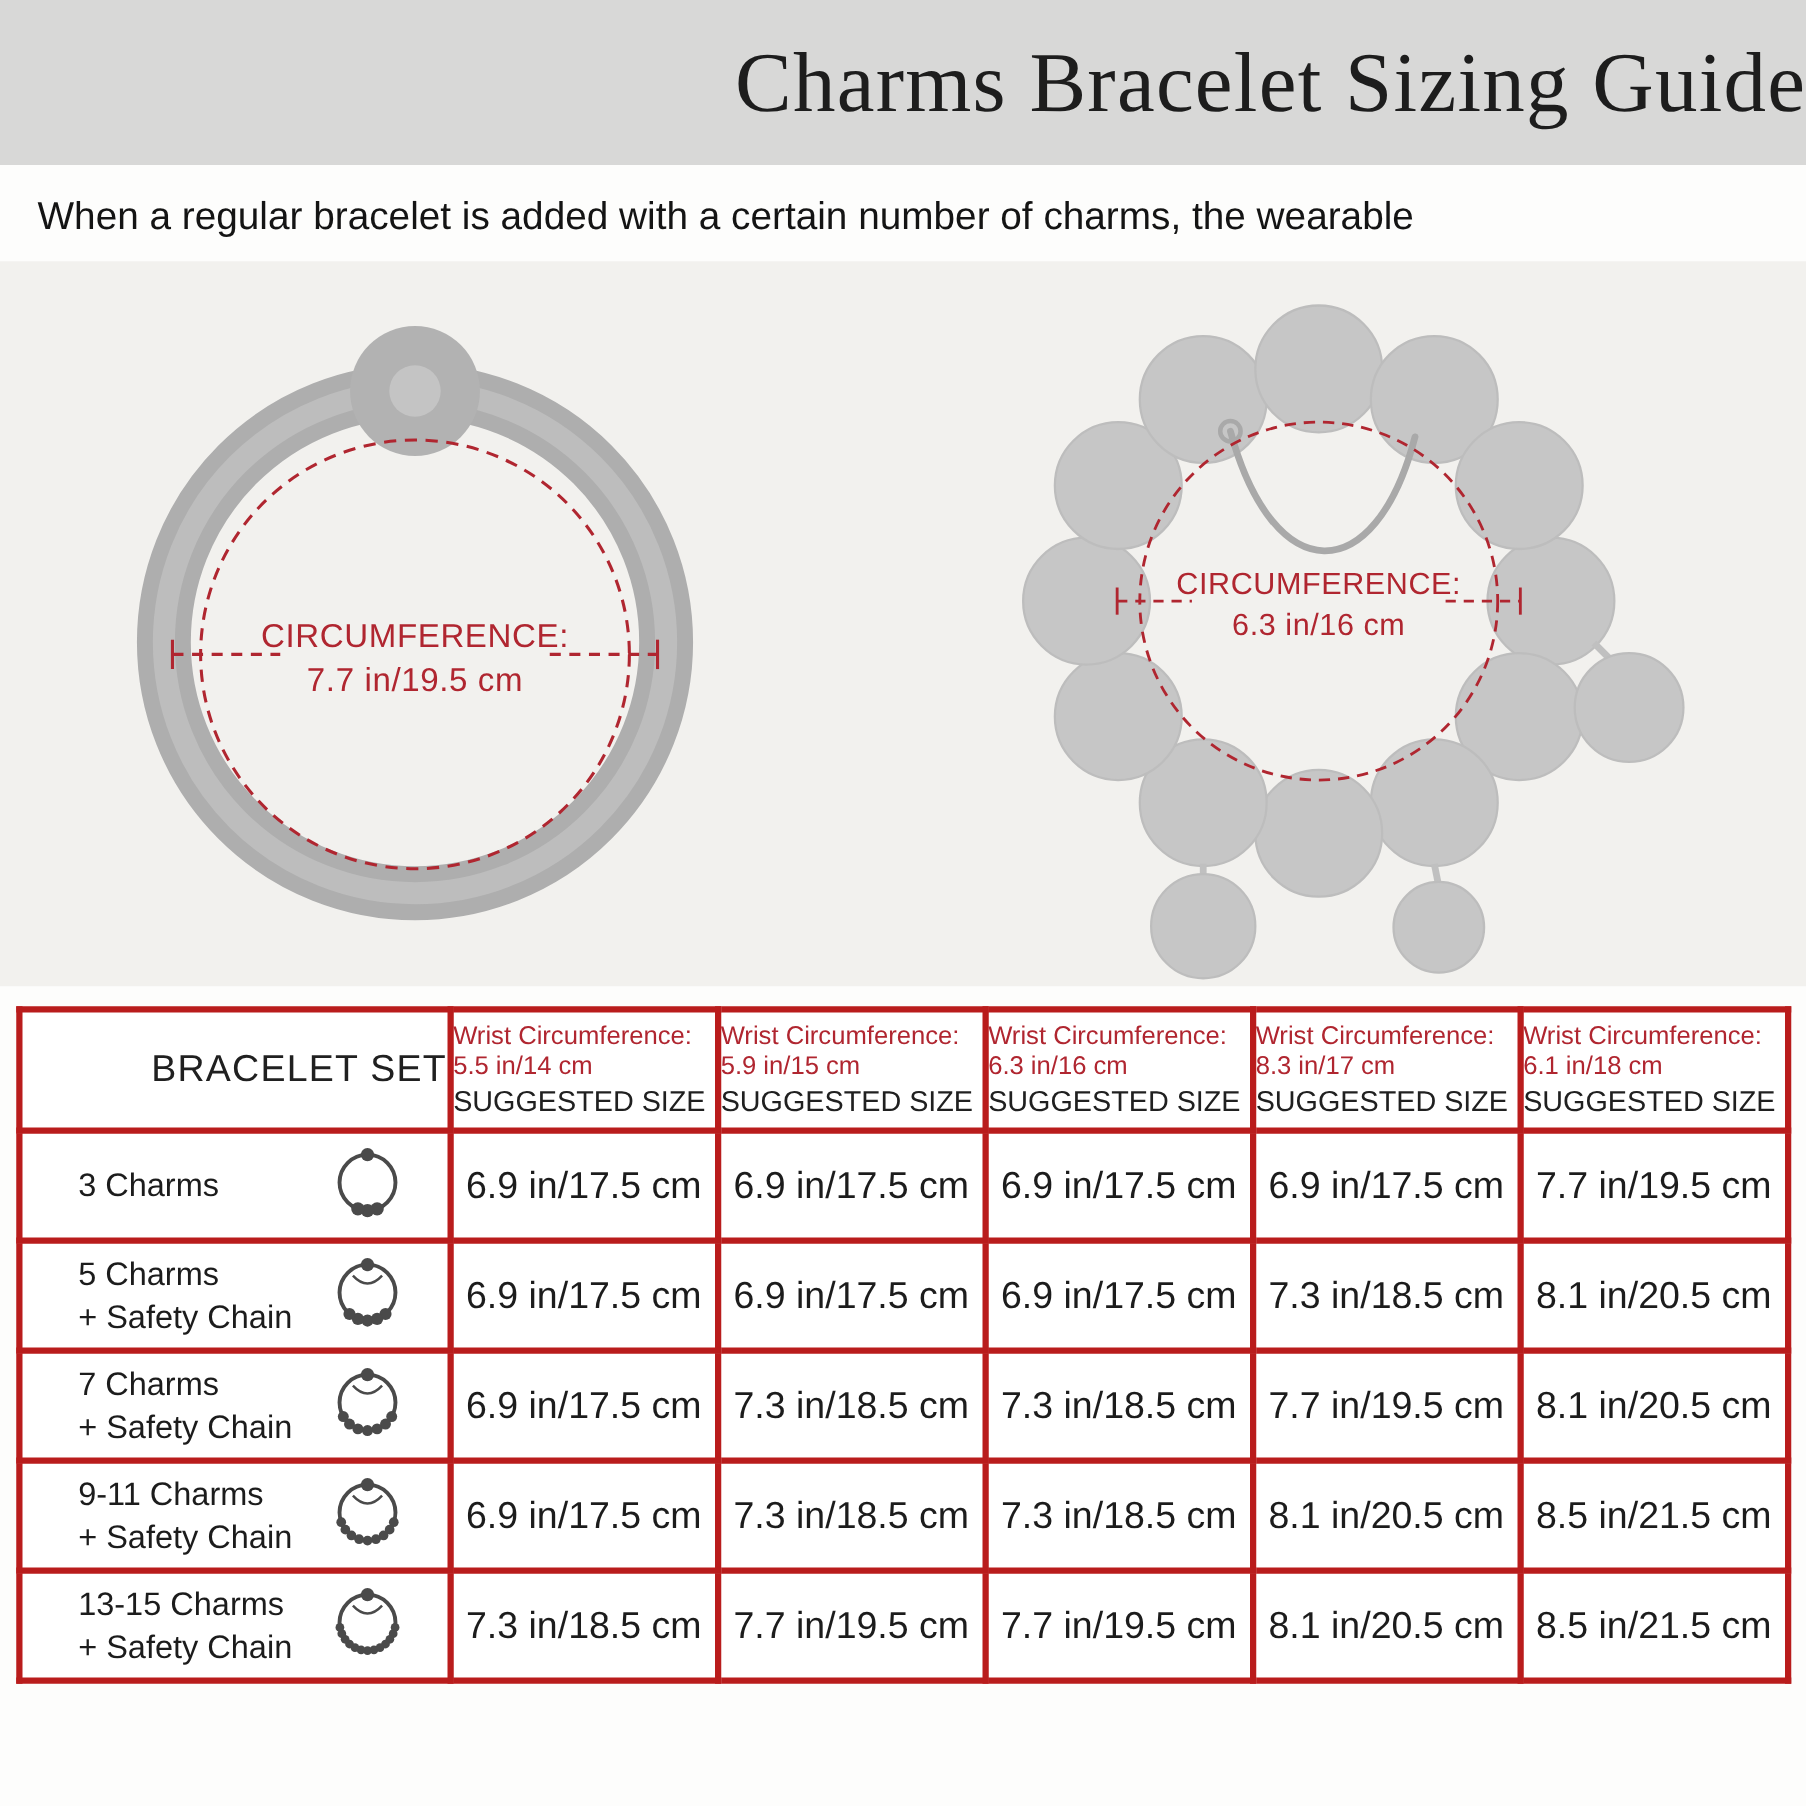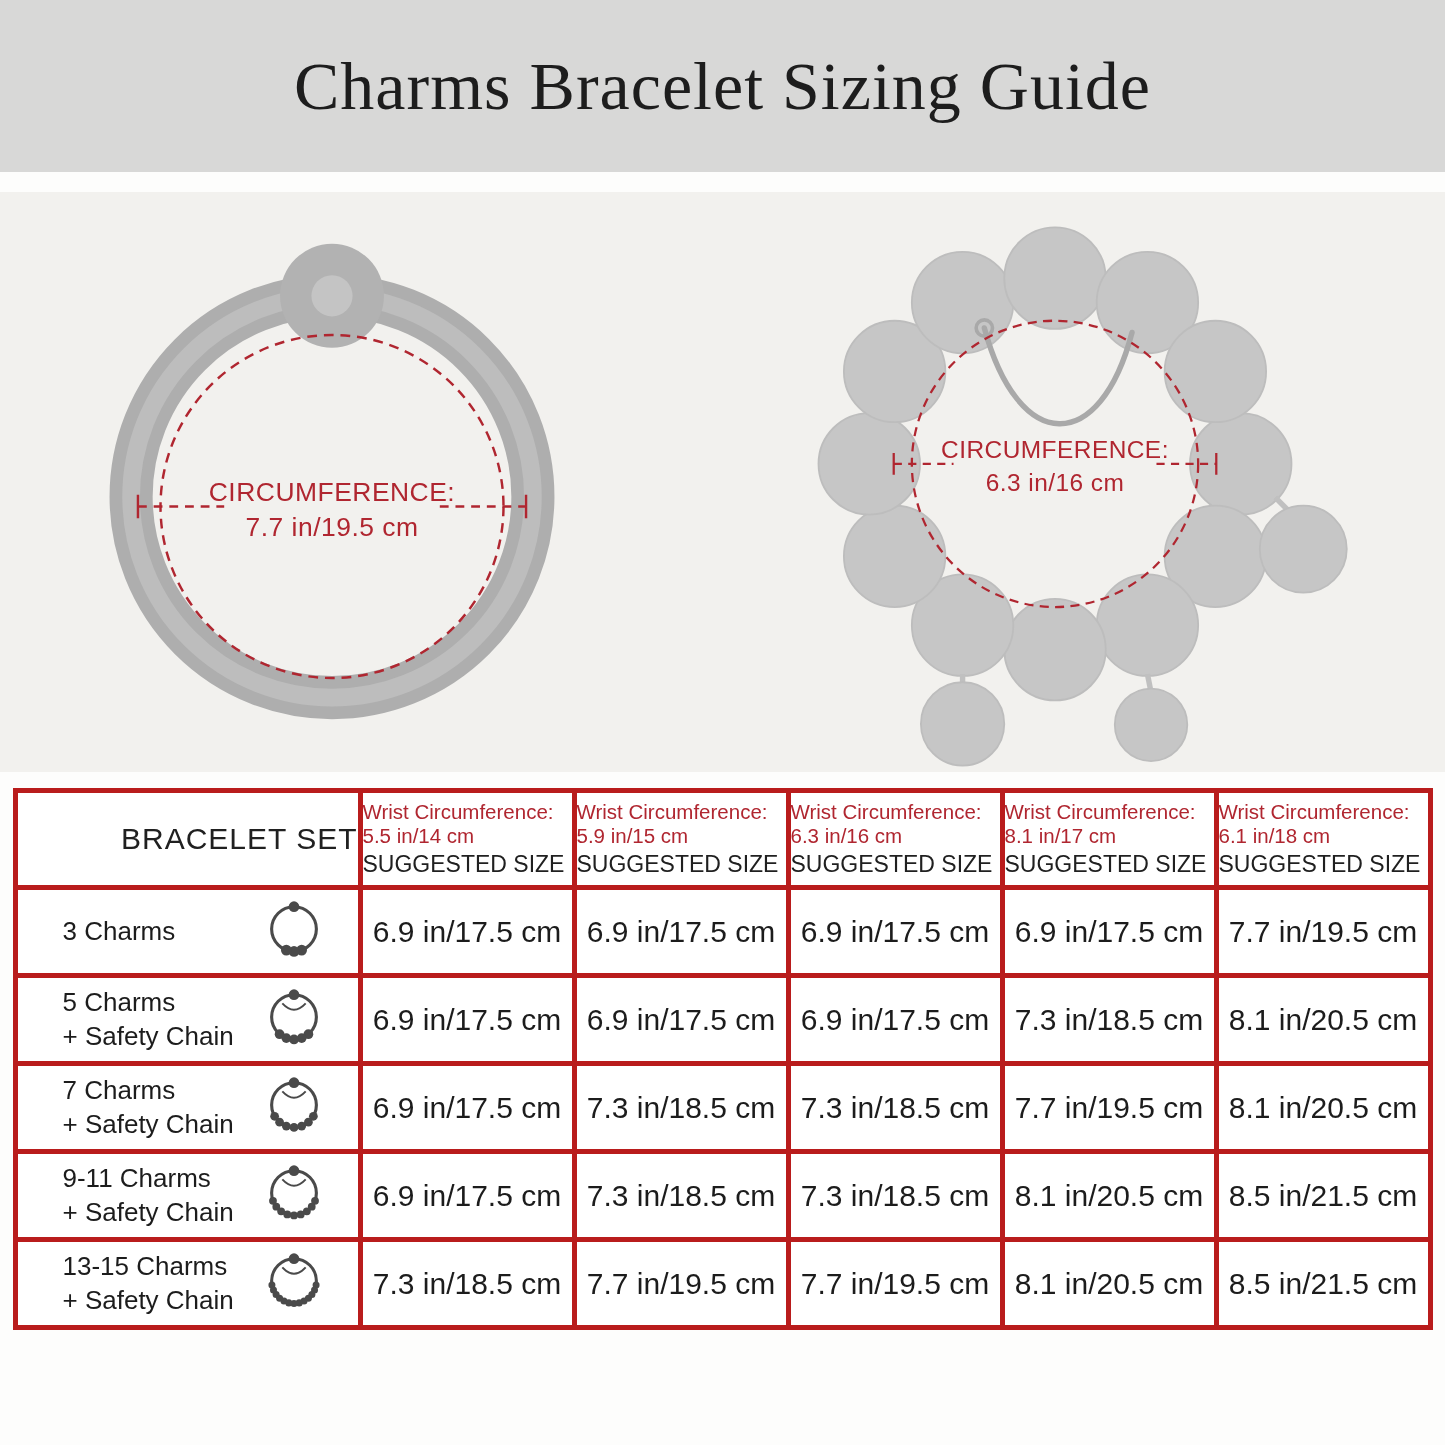--- a/index.html
+++ b/index.html
@@ -2,22 +2,22 @@
 <html><head>
 <meta charset="utf-8">
 <style>
   html,body { margin:0; padding:0; background:#ffffff; }
   .page {
     width:1445px; height:1445px; position:relative; overflow:hidden;
     background:#fdfdfc; font-family:"Liberation Sans", sans-serif;
   }
   
   .banner {
-    height:172px; background:#d8d8d7;
-    display:flex; align-items:center; justify-content:center;
+    height:132px; background:#d8d8d7;
+    display:flex; align-items:center; justify-content:flex-end;
   }
   .title {
     margin:0; font-family:"Liberation Serif", serif; font-weight:500;
     font-size:68px; color:#1d1d1d; letter-spacing:1px;
   }
   
   .intro { margin:20px 30px 0 30px; }
   .intro-line {
     white-space:nowrap; font-size:31px; line-height:41px; color:#141414;
   }
@@ -61,20 +61,21 @@
 </head>
 <body>
 
 <div class="page">
 
   <header class="banner">
     <h1 class="title">Charms Bracelet Sizing Guide</h1>
   </header>
 
   <div class="intro">
+    <div class="intro-line">When a regular bracelet is added with a certain number of charms, the wearable</div>
   </div>
 
   <section class="diagrams">
 
     <div class="diagram-left">
       <svg viewBox="0 0 600 580" width="588" height="580">
         <g>
           <circle cx="300" cy="305" r="205" fill="none" stroke="#aeaeae" stroke-width="44"></circle>
           <circle cx="300" cy="305" r="205" fill="none" stroke="#bdbdbd" stroke-width="18"></circle>
         </g>
@@ -164,21 +165,21 @@
         <th class="th-col">
           <div class="wrist">
             <div>Wrist Circumference:</div>
             <div>6.3 in/16 cm</div>
           </div>
           <div class="suggested">SUGGESTED SIZE</div>
         </th>
         <th class="th-col">
           <div class="wrist">
             <div>Wrist Circumference:</div>
-            <div>8.1 in/17 cm</div>
+            <div>8.3 in/17 cm</div>
           </div>
           <div class="suggested">SUGGESTED SIZE</div>
         </th>
         <th class="th-col">
           <div class="wrist">
             <div>Wrist Circumference:</div>
             <div>6.1 in/18 cm</div>
           </div>
           <div class="suggested">SUGGESTED SIZE</div>
         </th>

